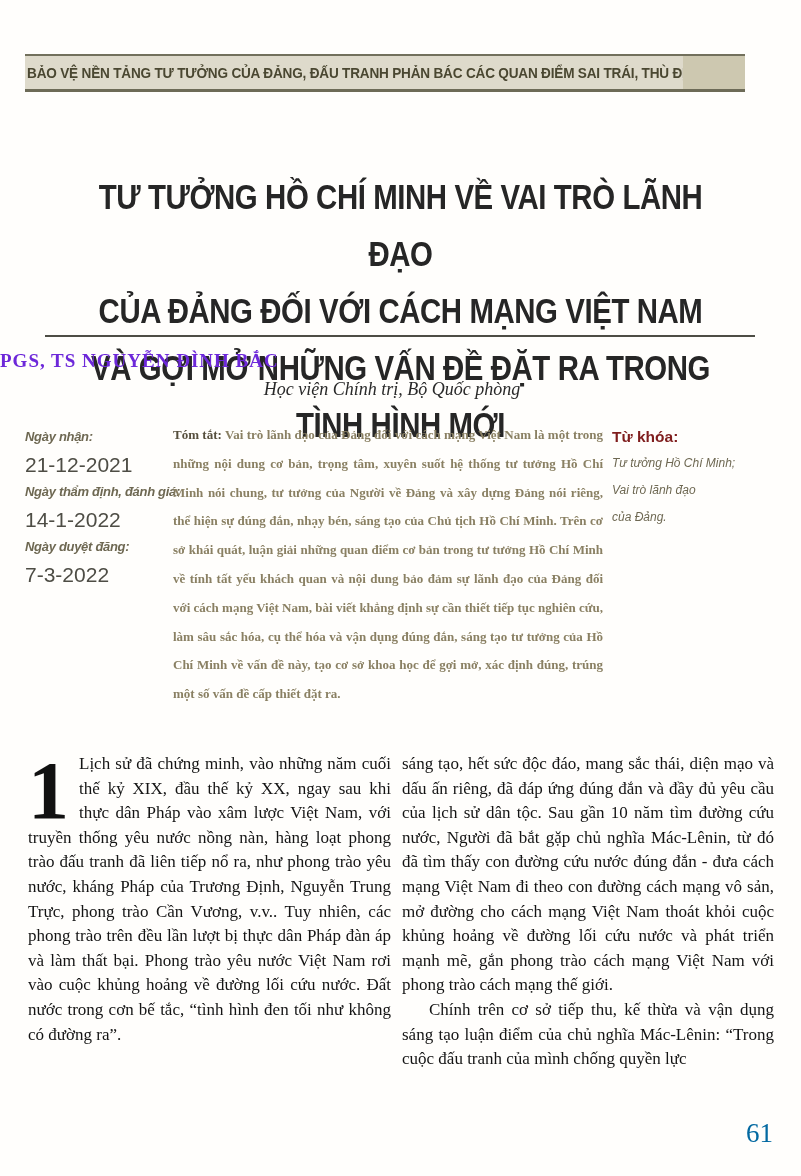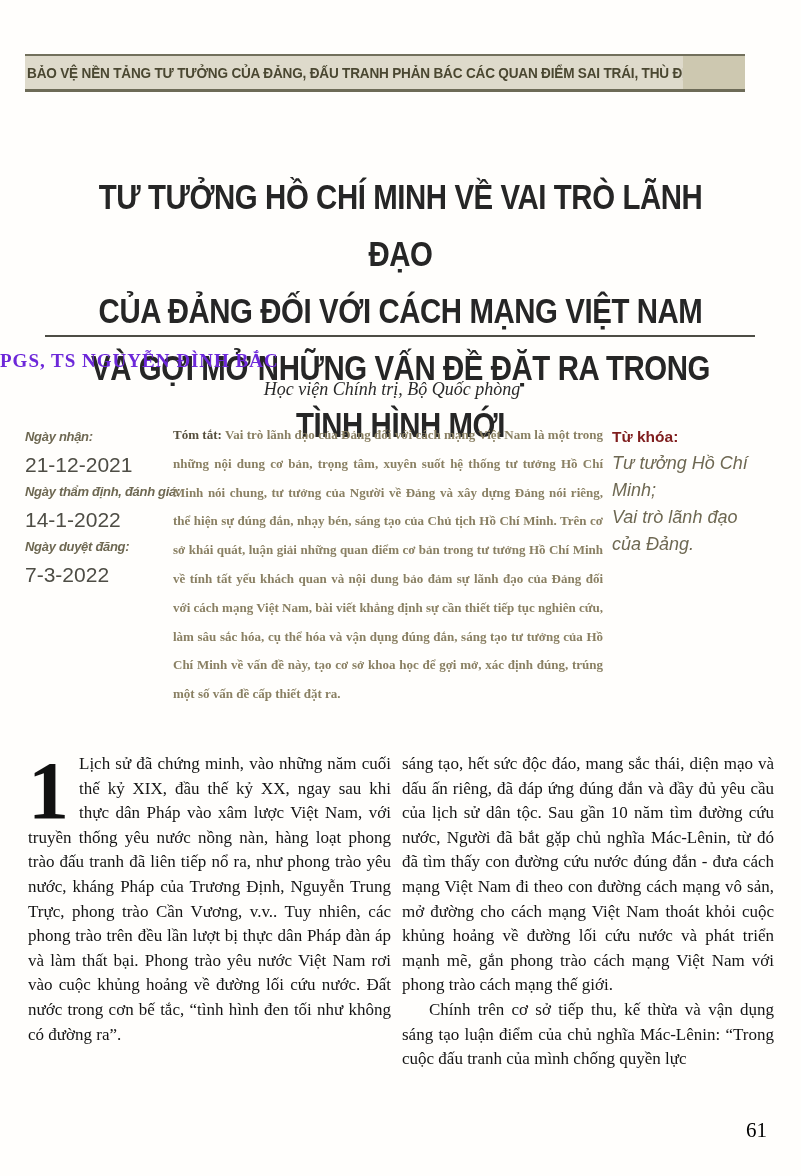--- a/index.html
+++ b/index.html
@@ -129,21 +129,21 @@
     font-family: "Liberation Sans", sans-serif;
   }
   .kw-label {
     font-weight: bold;
     font-size: 15.5px;
     color: #7f1d1d;
     line-height: 27px;
   }
   .kw-line {
     font-style: italic;
-    font-size: 18px;
+    font-size: 12px;
     color: #6e6852;
     line-height: 27px;
   }
 
   
   .col {
     position: absolute;
     top: 752px;
     font-family: "Liberation Serif", serif;
     font-size: 17px;
@@ -161,22 +161,22 @@
     line-height: 66px;
     padding: 6px 10px 0 0;
     color: #111111;
   }
   .para-indent { text-indent: 27px; }
 
   .page-number {
     position: absolute;
     top: 1118px; left: 746px;
     font-family: "Liberation Serif", serif;
-    font-size: 21px;
-    color: #000000;
+    font-size: 27px;
+    color: #0369a1;
   }
 </style>
 </head>
 <body>
 
 <div class="page">
 
   <div class="banner">
     <span class="banner-text">BẢO VỆ NỀN TẢNG TƯ TƯỞNG CỦA ĐẢNG, ĐẤU TRANH PHẢN BÁC CÁC QUAN ĐIỂM SAI TRÁI, THÙ ĐỊCH</span>
     <span class="banner-endblock"></span>

